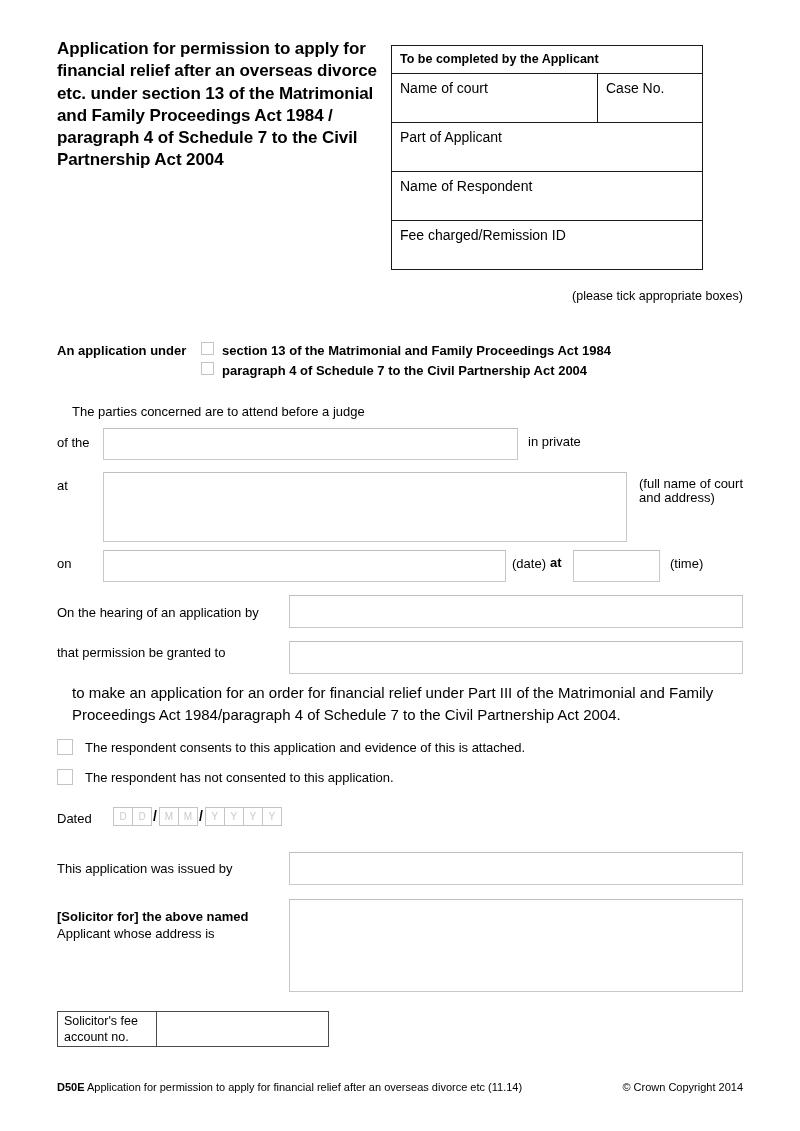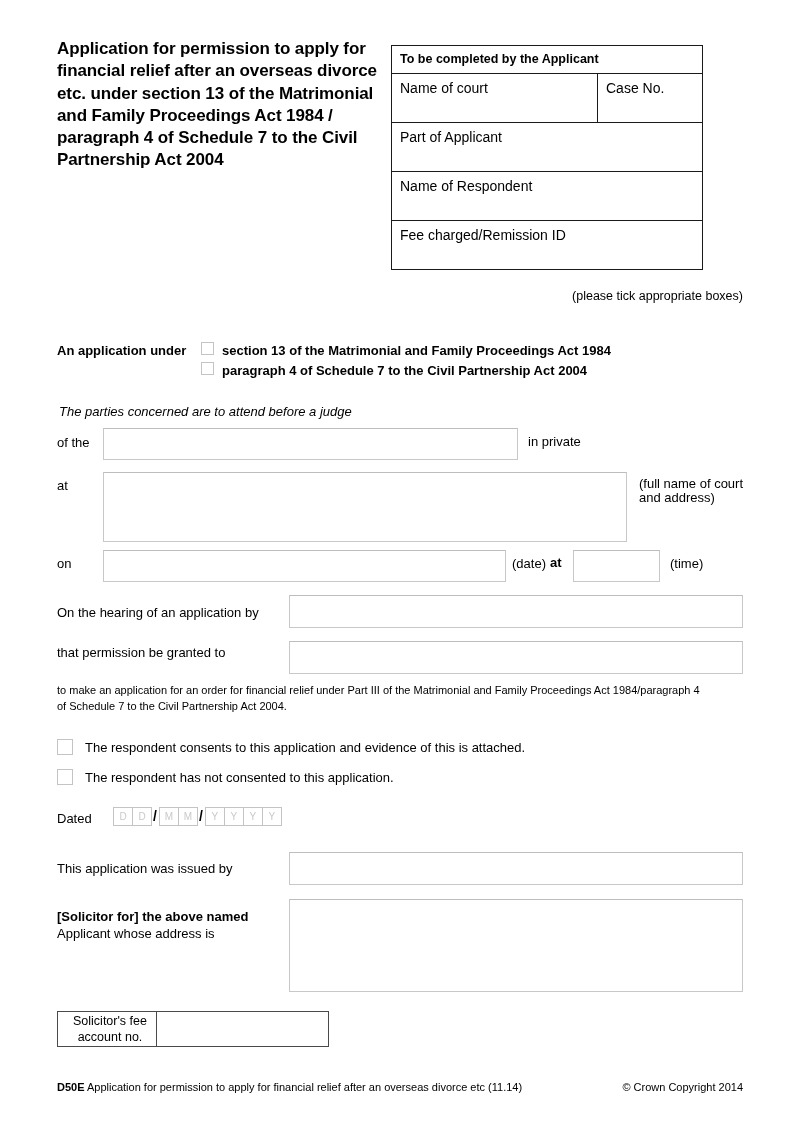--- a/index.html
+++ b/index.html
@@ -50,22 +50,23 @@
     color: #000;
   }
   .lbl {
     position: absolute;
     font-size: 13px;
     line-height: 16px;
   }
   .lbl.bold { font-weight: bold; }
   .para {
     position: absolute;
-    font-size: 11px;
-    line-height: 16px;
+    font-size: 15px;
+    line-height: 22px;
+    margin-left: 15px;
   }
 
   
   .box {
     position: absolute;
     background: #ffffff;
     border: 1px solid #c8c8c8;
     border-top-color: #bdbdbd;
   }
 
@@ -105,21 +106,20 @@
     width: 272px; height: 36px;
     border: 1px solid #4a4a4a;
     display: flex;
   }
   .fee-label {
     flex: 0 0 99px;
     border-right: 1px solid #4a4a4a;
     font-size: 12.5px;
     line-height: 15.5px;
     padding: 2px 0 0 6px;
-    text-align: center;
   }
   .fee-value { flex: 1; }
 
   
   .footer-left {
     position: absolute;
     left: 57px; top: 1081px;
     font-size: 11px;
   }
   .footer-left .code { font-weight: bold; }
@@ -158,21 +158,21 @@
   <div class="note" style="right:57px; top:289px;">(please tick appropriate boxes)</div>
 
   <div class="lbl bold" style="left:57px; top:343px;">An application under</div>
 
   <div class="tick sm" style="left:201px; top:342px;"></div>
   <div class="lbl bold" style="left:222px; top:343px;">section 13 of the Matrimonial and Family Proceedings Act 1984</div>
 
   <div class="tick sm" style="left:201px; top:362px;"></div>
   <div class="lbl bold" style="left:222px; top:363px;">paragraph 4 of Schedule 7 to the Civil Partnership Act 2004</div>
 
-  <div class="lbl" style="left:59px; top:404px;font-style:italic;">The parties concerned are to attend before a judge</div>
+  <div class="lbl" style="left:72px; top:404px;">The parties concerned are to attend before a judge</div>
 
   <div class="lbl" style="left:57px; top:435px;">of the</div>
   <div class="box" style="left:103px; top:428px; width:415px; height:32px;"></div>
   <div class="lbl" style="left:528px; top:434px;">in private</div>
 
   <div class="lbl" style="left:57px; top:478px;">at</div>
   <div class="box" style="left:103px; top:472px; width:524px; height:70px;"></div>
   <div class="lbl" style="left:639px; top:476px;">(full name of court</div>
   <div class="lbl" style="left:639px; top:490px;">and address)</div>
 

